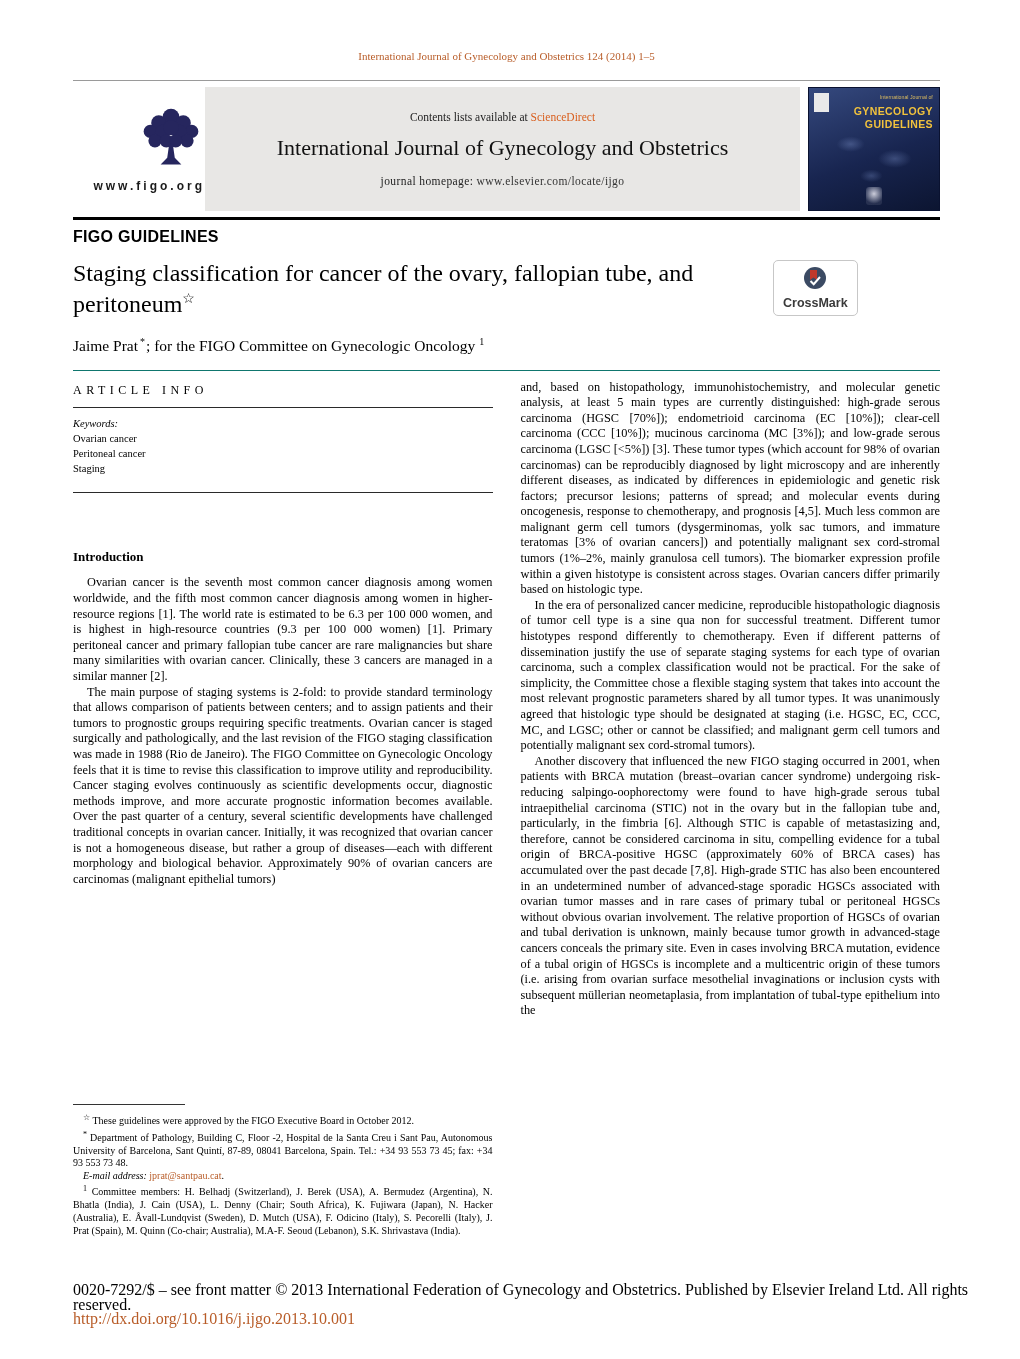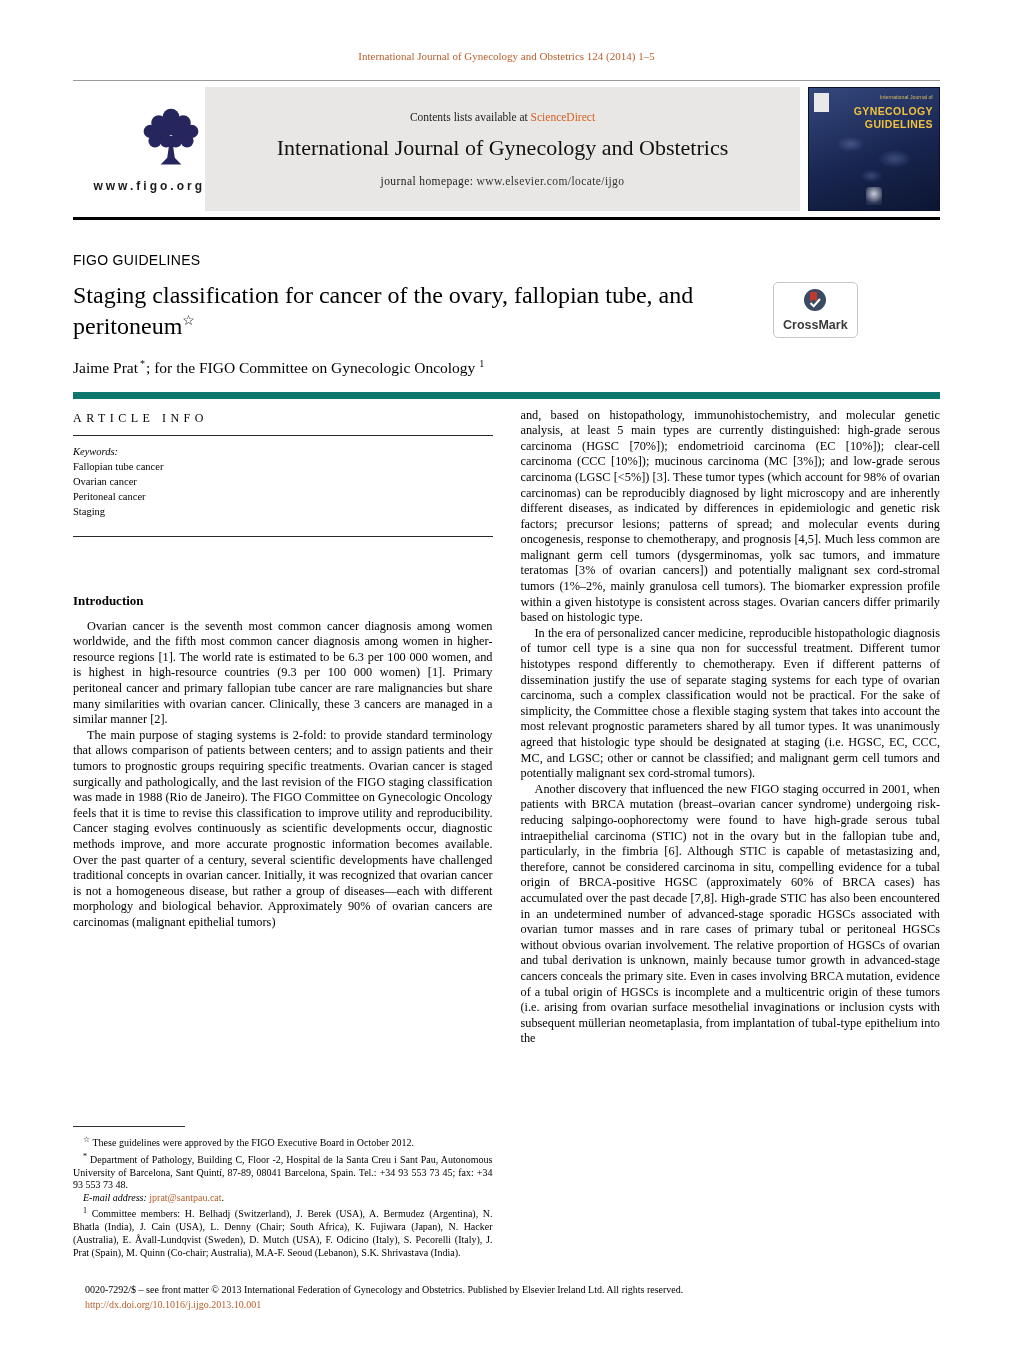--- a/index.html
+++ b/index.html
@@ -29,33 +29,33 @@
       radial-gradient(16px 9px at 48% 72%, rgba(96,116,168,0.45), transparent 70%),
       linear-gradient(160deg, #35497e 0%, #182550 55%, #0c1531 100%); }
   .cover-mark { position:absolute; top:5px; left:5px; width:15px; height:19px; background:#e9e9e9; }
   .cover-text { position:absolute; top:6px; right:6px; text-align:right; }
   .cover-subtitle { color:#d9ba60; font-family:"Liberation Sans", sans-serif; font-size:10px; transform:scale(0.52); transform-origin:top right; white-space:nowrap; }
   .cover-title-line { color:#f1c23d; font-family:"Liberation Sans", sans-serif; font-weight:bold; font-size:10.5px; letter-spacing:0.4px; line-height:1.2; }
   .cover-emblem { position:absolute; bottom:5px; left:50%; transform:translateX(-50%); width:16px; height:18px; border-radius:3px;
     background:radial-gradient(circle at 50% 38%, rgba(235,235,245,0.85), rgba(235,235,245,0.1) 72%); }
 
   
-  .section-label { font-family:"Liberation Sans", sans-serif; font-size:14px; letter-spacing:0.3px; margin:32px 0 12px; }
+  .section-label { font-family:"Liberation Sans", sans-serif; font-size:16px; letter-spacing:0.3px; margin:8px 0 12px;font-weight:bold; }
   .title-row { display:flex; align-items:flex-start; }
   h1.article-title { flex:1; font-size:24px; font-weight:normal; line-height:1.3; max-width:700px; }
   .title-star { font-size:14px; }
   .crossmark { display:flex; align-items:center; gap:6px; border:1px solid #c7c7c7; border-radius:5px; padding:5px 9px; background:#fff; margin-top:2px;flex-direction:column; }
   .crossmark-label { font-family:"Liberation Sans", sans-serif; font-size:12.5px; color:#3a3a3a; font-weight:bold; }
 
   .authors { font-size:15.5px; margin:16px 0 14px; }
   .authors sup { font-size:10px; }
   .auth-star { margin:0 1px 0 2px; }
 
   
-  .columns { display:flex; gap:28px; border-top:7px solid #0f766e; padding-top:9px; height:868px; }
+  .columns { display:flex; gap:28px; border-top:1px solid #0f766e; padding-top:9px; height:868px; }
   .col-left { width:430px; display:flex; flex-direction:column; }
   .col-right { width:430px; }
 
   .ai-heading { font-size:12px; letter-spacing:4.5px; padding:3px 0 9px; }
   .ai-rule { border-top:1px solid #2a2a2a; }
   .keywords { padding:8px 0 16px; font-size:10.5px; line-height:1.45; }
   .kw-label { font-style:italic; }
 
   h2.intro-heading { font-size:13px; font-weight:bold; margin-top:56px; }
   p.body-p { font-size:12.3px; line-height:15.6px; text-align:justify; }
@@ -64,21 +64,21 @@
 
   
   .footnotes { margin-top:auto; font-size:10px; line-height:12.8px; }
   .fn-rule { width:112px; border-top:1px solid #333; margin-bottom:7px; }
   .footnotes p { text-align:justify; text-indent:10px; }
   .footnotes sup { font-size:8px; }
   .italic { font-style:italic; }
   .link { color:#b85c28; text-decoration:none; }
 
   
-  .page-footer { position:absolute; left:73px; top:1283px; font-size:10px; line-height:14.5px;margin-left:12px; }
+  .page-footer { position:absolute; left:73px; top:1283px; font-size:16px; line-height:14.5px; }
   .doi { color:#b85c28; text-decoration:none; }
 </style>
 </head>
 <body>
 
 <div class="page">
 
   <div class="citation">International Journal of Gynecology and Obstetrics 124 (2014) 1–5</div>
 
   <div class="header-band">
@@ -144,21 +144,20 @@
     <span>Jaime Prat</span><sup class="auth-star">*</sup><span>; for the FIGO Committee on Gynecologic Oncology</span> <sup>1</sup>
   </div>
 
   <div class="columns">
 
     <div class="col-left">
       <div class="ai-heading">ARTICLE INFO</div>
       <div class="ai-rule"></div>
       <div class="keywords">
         <div class="kw-label">Keywords:</div>
-        <div>Fallopian tube cancer</div>
         <div>Ovarian cancer</div>
         <div>Peritoneal cancer</div>
         <div>Staging</div>
       </div>
       <div class="ai-rule"></div>
 
       <h2 class="intro-heading">Introduction</h2>
       <p class="body-p indent">Ovarian cancer is the seventh most common cancer diagnosis among women worldwide, and the fifth most common cancer diagnosis among women in higher-resource regions [1]. The world rate is estimated to be 6.3 per 100 000 women, and is highest in high-resource countries (9.3 per 100 000 women) [1]. Primary peritoneal cancer and primary fallopian tube cancer are rare malignancies but share many similarities with ovarian cancer. Clinically, these 3 cancers are managed in a similar manner [2].</p>
       <p class="body-p indent">The main purpose of staging systems is 2-fold: to provide standard terminology that allows comparison of patients between centers; and to assign patients and their tumors to prognostic groups requiring specific treatments. Ovarian cancer is staged surgically and pathologically, and the last revision of the FIGO staging classification was made in 1988 (Rio de Janeiro). The FIGO Committee on Gynecologic Oncology feels that it is time to revise this classification to improve utility and reproducibility. Cancer staging evolves continuously as scientific developments occur, diagnostic methods improve, and more accurate prognostic information becomes available. Over the past quarter of a century, several scientific developments have challenged traditional concepts in ovarian cancer. Initially, it was recognized that ovarian cancer is not a homogeneous disease, but rather a group of diseases—each with different morphology and biological behavior. Approximately 90% of ovarian cancers are carcinomas (malignant epithelial tumors)</p>
 

